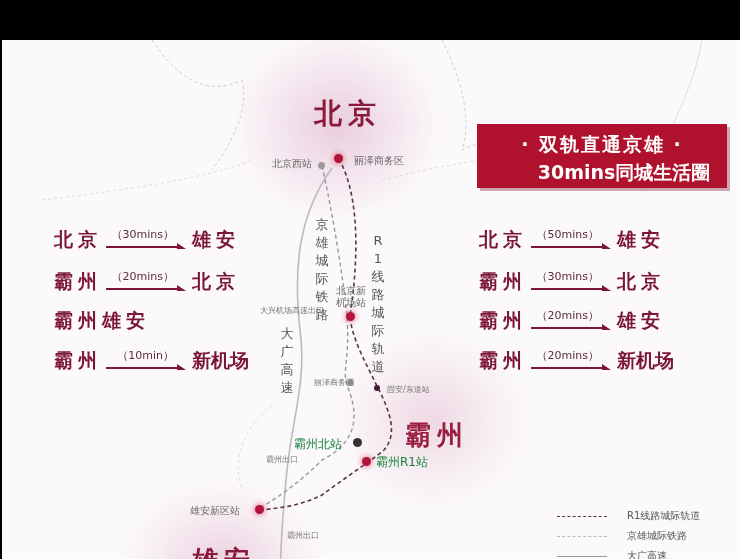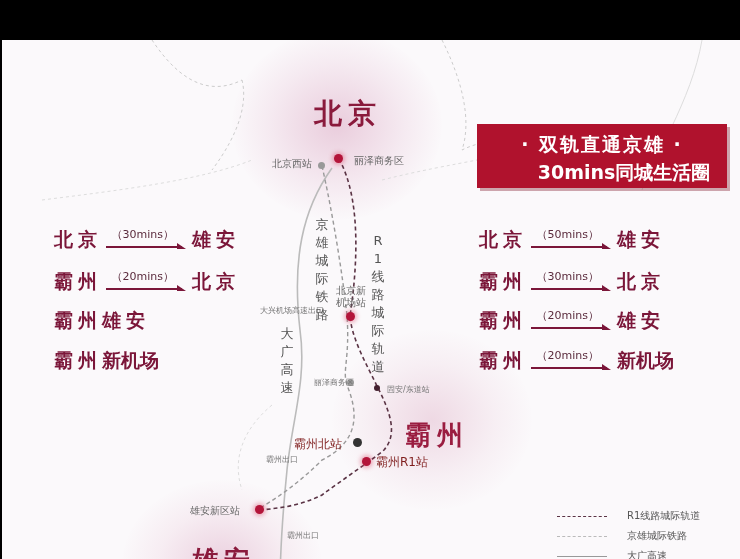--- a/index.html
+++ b/index.html
@@ -45,21 +45,21 @@
 
   .station-dot { position: absolute; border-radius: 50%; }
   .dot-red { width: 9px; height: 9px; background: #b3153a; box-shadow: 0 0 4px 2px rgba(220,80,110,0.45); }
   .dot-dark { width: 9px; height: 9px; background: #333; }
   .dot-grey { width: 7px; height: 7px; background: #999; }
   .dot-small-dark { width: 6px; height: 6px; background: #442030; }
 
   .label { position: absolute; white-space: nowrap; color: #555; }
   .lbl-xs { font-size: 8px; color: #777; }
   .lbl-s { font-size: 10px; color: #666; }
-  .lbl-m { font-size: 12px; color: #7f1d1d; }
+  .lbl-m { font-size: 12px; color: #15803d; }
   .vert { position: absolute; font-size: 13px; color: #555; width: 14px; line-height: 18px; text-align: center; word-break: break-all; }
 
   .legend { position: absolute; left: 555px; top: 466px; }
   .legend-row { display: flex; align-items: center; height: 20px; }
   .legend-line { width: 50px; height: 0; margin-right: 20px; }
   .legend-label { font-size: 10px; color: #555; }
 </style>
 </head>
 <body>
 
@@ -111,20 +111,25 @@
         <span class="head"></span>
       </span>
     <span class="to">北京</span>
   </div>
   <div class="route" style="left:52px;top:268px">
     <span class="from">霸州</span>
     <span class="to">雄安</span>
   </div>
   <div class="route" style="left:52px;top:308px">
     <span class="from">霸州</span>
+    <span class="arrow">
+        <span class="time">（10min）</span>
+        <span class="shaft"></span>
+        <span class="head"></span>
+      </span>
     <span class="to" style="letter-spacing:0">新机场</span>
   </div>
 
   <div class="route" style="left:477px;top:187px">
     <span class="from">北京</span>
     <span class="arrow">
         <span class="time">（50mins）</span>
         <span class="shaft"></span>
         <span class="head"></span>
       </span>

